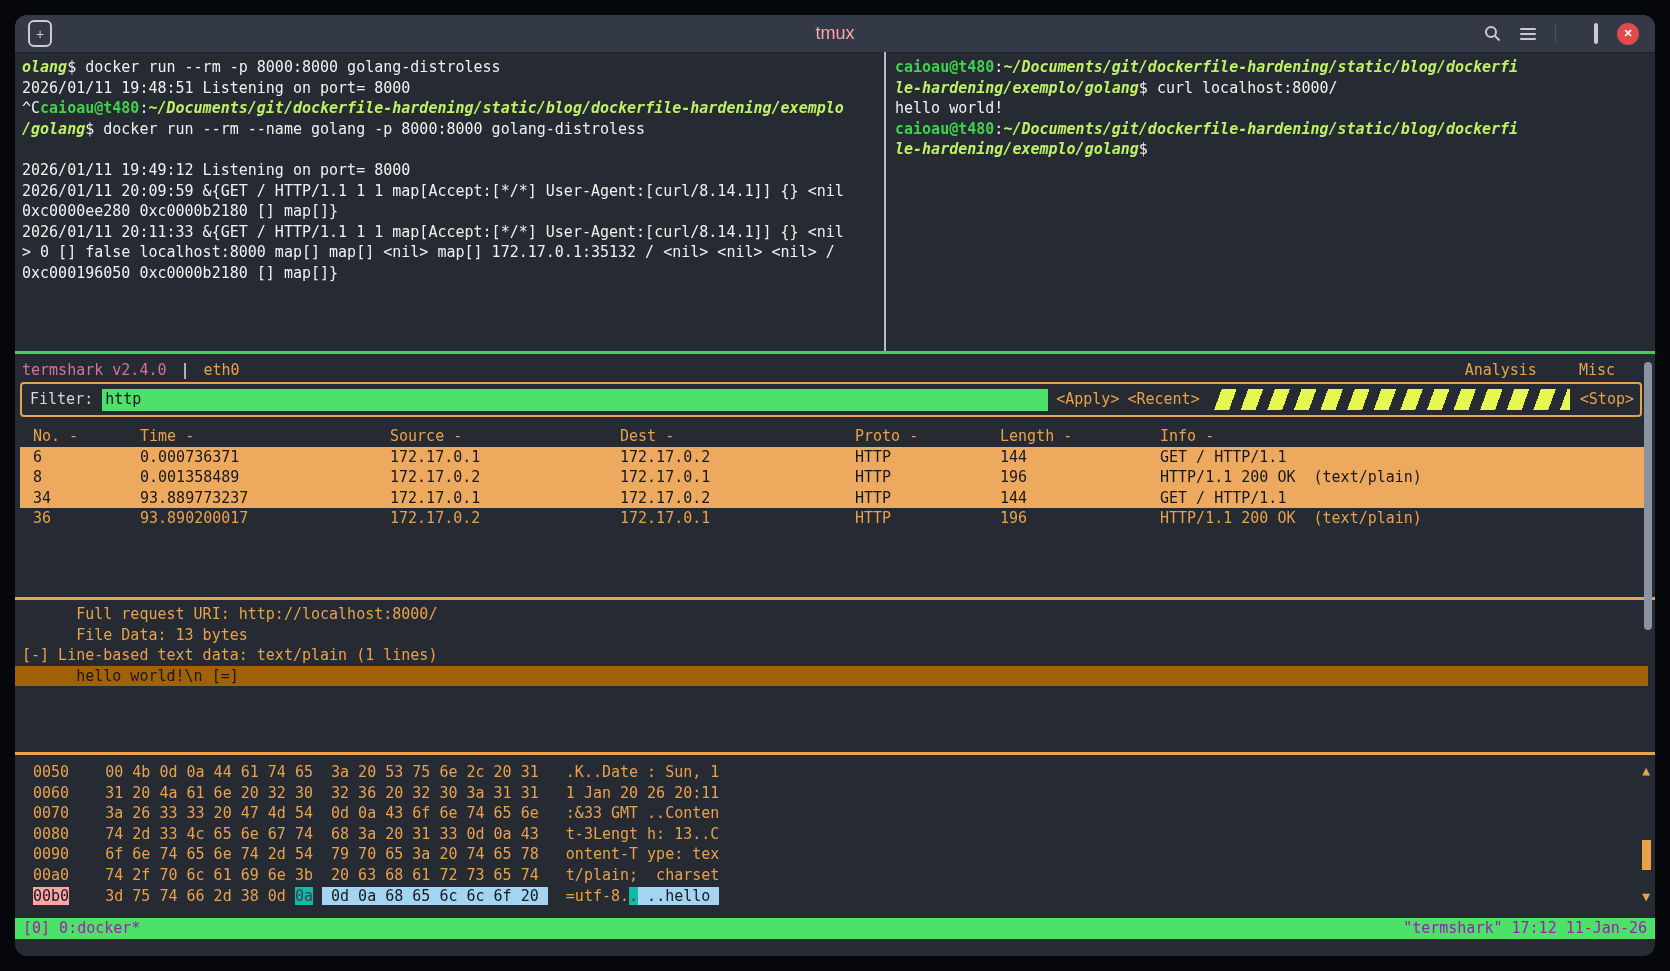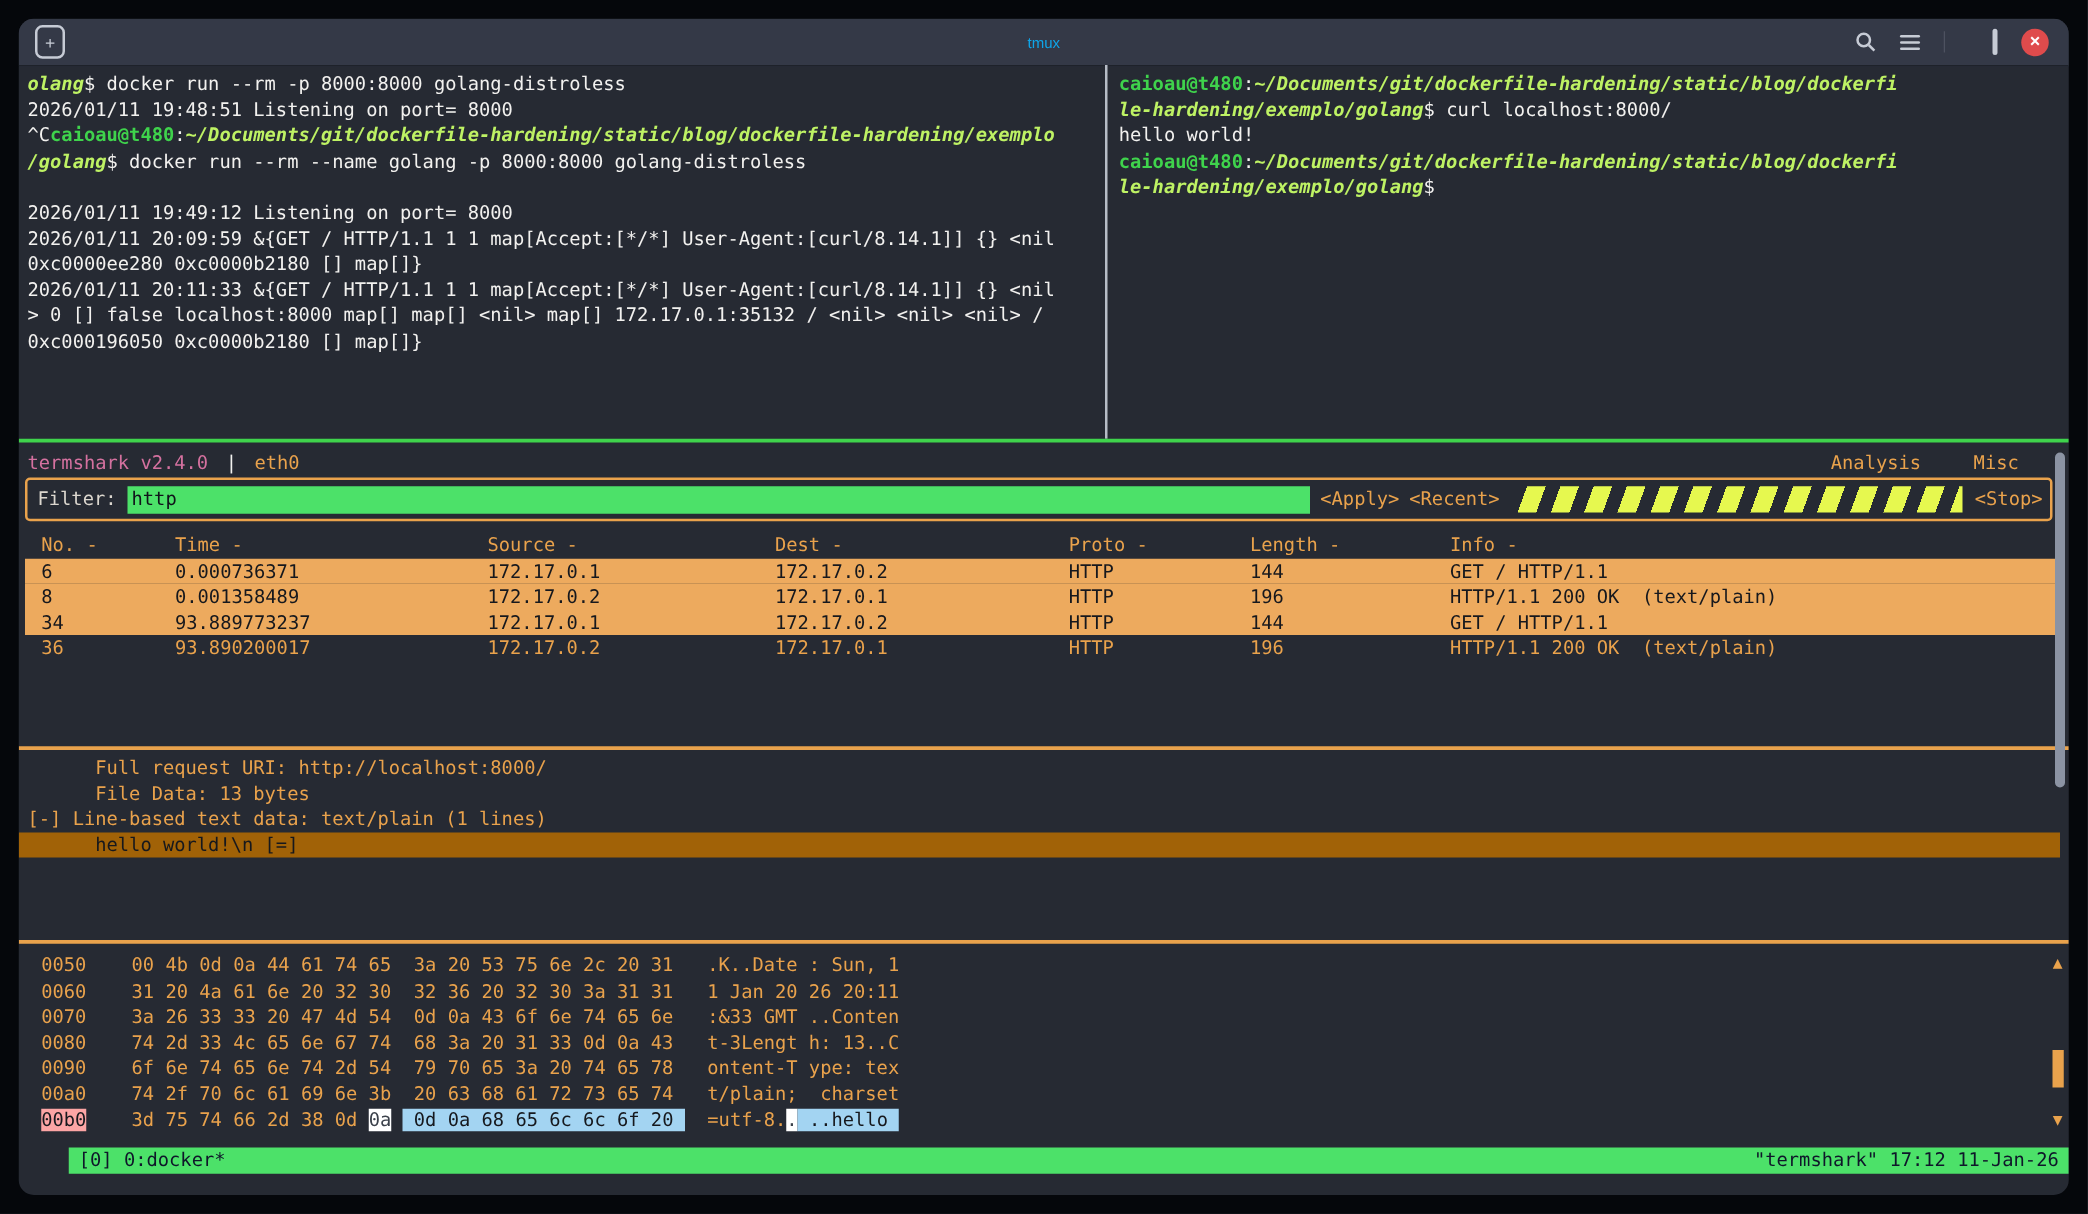--- a/index.html
+++ b/index.html
@@ -7,21 +7,21 @@
        font-family:"DejaVu Sans Mono",monospace;overflow:hidden;}
   .window{position:absolute;left:15px;top:15px;width:1640px;height:941px;
           background:#262a33;border-radius:12px;overflow:hidden;}
   
   .titlebar{height:37px;background:#343947;border-bottom:1px solid #1e222a;
             position:relative;display:flex;align-items:center;
             font-family:"Liberation Sans",sans-serif;}
   .newtab{margin-left:13px;width:20px;height:23px;border:2px solid #c6cbd5;border-radius:6px;
           color:#c6cbd5;display:flex;align-items:center;justify-content:center;
           font-size:14px;line-height:1;cursor:default;}
-  .tb-title{position:absolute;left:50%;transform:translateX(-50%);color:#0ea5e9;font-size:12px;}
+  .tb-title{position:absolute;left:50%;transform:translateX(-50%);color:#fca5a5;font-size:18px;}
   .tb-icons{position:absolute;right:16px;display:flex;align-items:center;gap:19px;}
   .tb-icons svg{display:block;}
   .hamburger{display:flex;flex-direction:column;gap:3px;}
   .hamburger div{width:16px;height:2px;background:#c6cbd5;border-radius:1px;}
   .tb-sep{width:1px;height:17px;background:#4d5260;}
   .min-ic{width:12px;height:2px;background:#c6cbd5;margin-top:8px;}
   .max-ic{width:9px;height:9px;border:2px solid #c6cbd5;border-radius:2px;}
   .close-ic{width:22px;height:22px;border-radius:50%;background:#df4b4c;color:#fff;
             display:flex;align-items:center;justify-content:center;font-size:11px;font-weight:bold;}
   
@@ -66,33 +66,33 @@
   .o-div2{position:absolute;left:0;right:0;top:700px;height:3px;background:#e9a24c;}
   
   .structure{position:absolute;left:0;right:7px;top:552px;}
   .st-line{height:20.6px;white-space:pre;color:#e9a24c;padding-left:7px;}
   .st-line.hl{background:#a16207;color:#16181d;}
   
   .hexdump{position:absolute;left:18px;top:710px;}
   .hx-line{height:20.6px;white-space:pre;}
   .hx{color:#e9a24c;}
   .hx.h{background:#fca5a5;color:#16181d;}
-  .hx.r{background:#ffffff;color:#3c424c;text-align:right;}
+  .hx.r{background:#14b8a6;color:#3c424c;text-align:right;}
   .hx.c{background:#a3d4f2;color:#16181d;}
   
   .scroll-list{position:absolute;right:3px;top:310px;width:8px;height:268px;
                background:#8b93a3;border-radius:4px;}
   .hex-arrow{position:absolute;right:5px;color:#e9a24c;font-size:13px;line-height:13px;}
   .hex-up{top:712px;}
   .hex-down{top:838px;}
   .hex-thumb{position:absolute;right:4px;top:788px;width:9px;height:30px;background:#e9a24c;}
   
   .statusbar{position:absolute;left:0;right:0;top:866px;height:21px;background:#4ce169;
-             color:#0f172a;display:flex;justify-content:space-between;
-             padding:0 8px;box-sizing:border-box;white-space:pre;margin-left:40px;}
+             color:#a21caf;display:flex;justify-content:space-between;
+             padding:0 8px;box-sizing:border-box;white-space:pre;}
 </style>
 </head>
 <body>
 
 <div class="window">
 
   <div class="titlebar">
     <div class="newtab">
       <span>+</span>
     </div>

